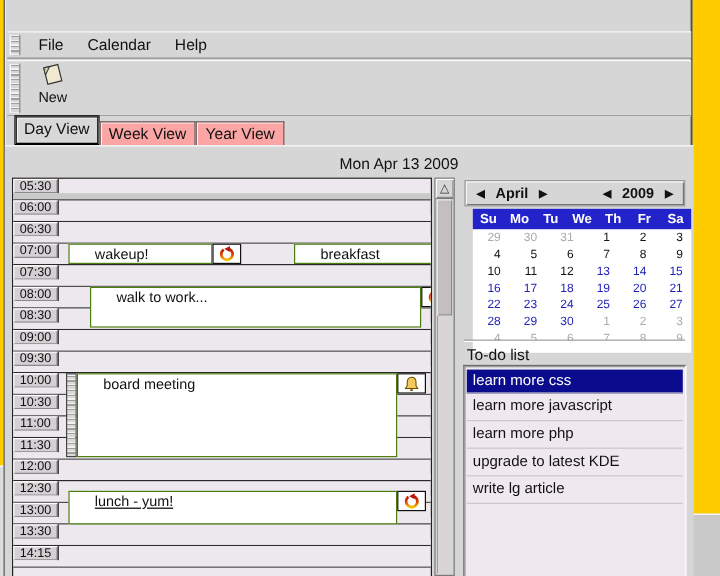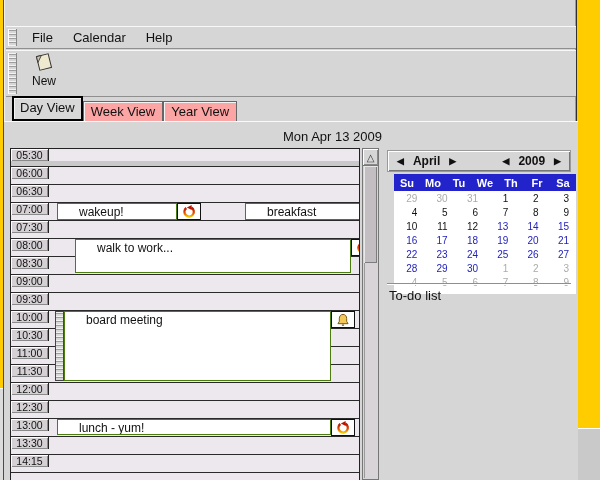--- a/index.html
+++ b/index.html
@@ -307,21 +307,21 @@
             <div class="event" style="top: 162px; left: 6px; width: 300px; height: 70px;">
               <div class="event-handle"></div>
               <div class="event-body"><span>board meeting</span></div>
               <div class="event-iconcell">
                 <svg width="14" height="14" viewBox="0 0 16 16">
                   <path d="M8 1.6 C5.2 1.6 3.8 3.8 3.8 6.4 L3.8 9.6 L2.2 12.2 L13.8 12.2 L12.2 9.6 L12.2 6.4 C12.2 3.8 10.8 1.6 8 1.6 Z" fill="#F4C95C" stroke="#6b4a00" stroke-width="1"></path>
                   <rect x="6.6" y="13" width="2.8" height="1.6" rx="0.8" fill="#6b4a00"></rect>
                 </svg>
               </div>
             </div>
-            <div class="event" style="top: 270px; left: 8px; width: 298px; height: 16px;">
+            <div class="event" style="top: 260px; left: 8px; width: 298px; height: 28px; text-decoration: underline;">
               <div class="event-body"><span>lunch - yum!</span></div>
               <div class="event-iconcell">
                 <svg width="14" height="14" viewBox="0 0 16 16">
                   <defs>
                     <linearGradient id="recg" x1="0" y1="0" x2="0" y2="1">
                       <stop offset="0" stop-color="#b91400"></stop>
                       <stop offset="0.55" stop-color="#e04a00"></stop>
                       <stop offset="1" stop-color="#f2c200"></stop>
                     </linearGradient>
                   </defs>
@@ -401,17 +401,24 @@
               <span class="cal-day muted">4</span>
               <span class="cal-day muted">5</span>
               <span class="cal-day muted">6</span>
               <span class="cal-day muted">7</span>
               <span class="cal-day muted">8</span>
               <span class="cal-day muted">9</span>
             </div>
         </div>
         <div class="panel-groove"></div>
         <div class="todo-label">To-do list</div>
+        <div class="todo-box" id="todo-box">
+            <div class="todo-item selected">learn more css</div>
+            <div class="todo-item">learn more javascript</div>
+            <div class="todo-item">learn more php</div>
+            <div class="todo-item">upgrade to latest KDE</div>
+            <div class="todo-item">write lg article</div>
+          </div>
       </div>
     </div>
 
   </div>
 </div>
 
 </body></html>

